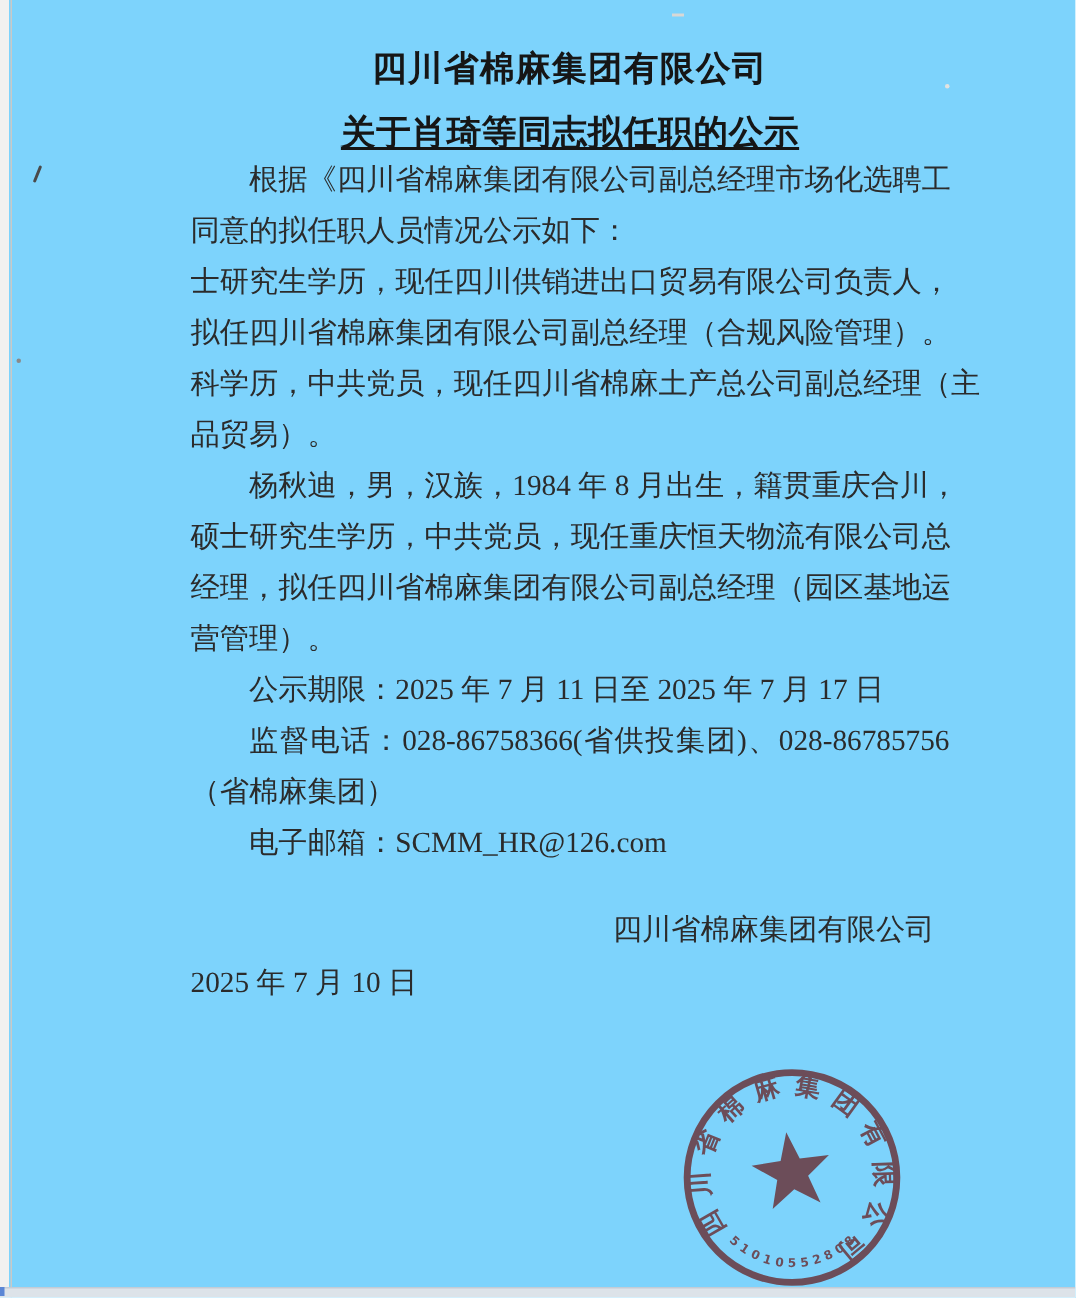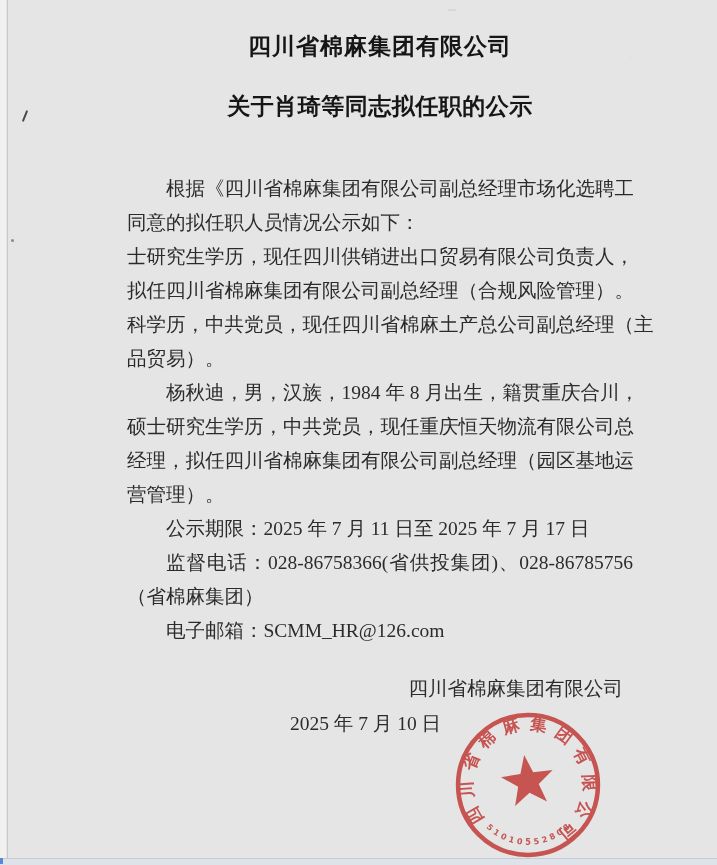--- a/index.html
+++ b/index.html
@@ -1,18 +1,18 @@
 <!DOCTYPE html>
 <html><head>
 <meta charset="utf-8">
 <style>
   html, body { margin:0; padding:0; background:#ffffff; }
   .page {
     position:relative; width:717px; height:865px;
-    background:#e5e5e5; overflow:hidden;
+    background:#7dd3fc; overflow:hidden;
     font-family:"Liberation Serif","DejaVu Serif",serif;
     color:#2e2e2e;
   }
   
   .scan-left-shade { position:absolute; left:0; top:0; width:6px; height:100%; background:#f1f1f0; }
   .scan-left-line  { position:absolute; left:7px; top:0; width:1px; height:100%; background:#c9c9c7; }
   .bottom-strip { position:absolute; left:0; bottom:0; width:100%; height:6px; background:#dde3e9; border-top:1px solid #c3ccd6; }
   .bottom-dot   { position:absolute; left:0; bottom:1px; width:3px; height:6px; background:#5b86d5; }
   .speck1 { position:absolute; left:24px; top:110px; width:2px; height:12px; background:#4a4a4a; transform:rotate(22deg); border-radius:2px; }
   .speck2 { position:absolute; left:11px; top:239px; width:3px; height:3px; background:#8a8a8a; border-radius:50%; }
@@ -20,33 +20,33 @@
   .speck4 { position:absolute; left:630px; top:56px; width:3px; height:3px; background:#e2e2e0; border-radius:50%; }
 
   .content { position:absolute; left:127px; top:0; width:506px; }
 
   .title {
     font-family:"DejaVu Sans","Liberation Sans",sans-serif;
     font-weight:bold; color:#161616; text-align:center;
     font-size:23px; line-height:30px; letter-spacing:1px;
   }
   .title1 { margin-top:31px; }
-  .title2 { margin-top:30px; letter-spacing:0.5px; }
+  .title2 { margin-top:13px; letter-spacing:0.5px;text-decoration:underline; }
 
-  .body-block { margin-top:51px; }
+  .body-block { }
   .line {
     height:34px; line-height:34px; font-size:19.5px;
     text-align:justify; text-align-last:justify;
     white-space:nowrap; color:#2b2b2b;
   }
   .line.nojust { text-align:right; text-align-last:left; }
   .line.indent { text-indent:39px; }
 
   .sig-company { margin-top:26px; text-align:right; padding-right:10px; font-size:19.5px; line-height:30px; color:#2b2b2b; }
-  .sig-date    { margin-top:5px;  text-align:center; padding-right:29px; font-size:19.5px; line-height:30px; color:#2b2b2b; }
+  .sig-date    { margin-top:5px;  text-align:left; padding-right:29px; font-size:19.5px; line-height:30px; color:#2b2b2b; }
 
   .seal {
     position:absolute; left:452px; top:709px; width:152px; height:152px;
     mix-blend-mode:multiply; opacity:0.86; z-index:5; pointer-events:none;
   }
   .seal svg { width:100%; height:100%; }
   .seal text {
     font-family:"DejaVu Sans","Liberation Sans",sans-serif;
     font-weight:bold;
   }

